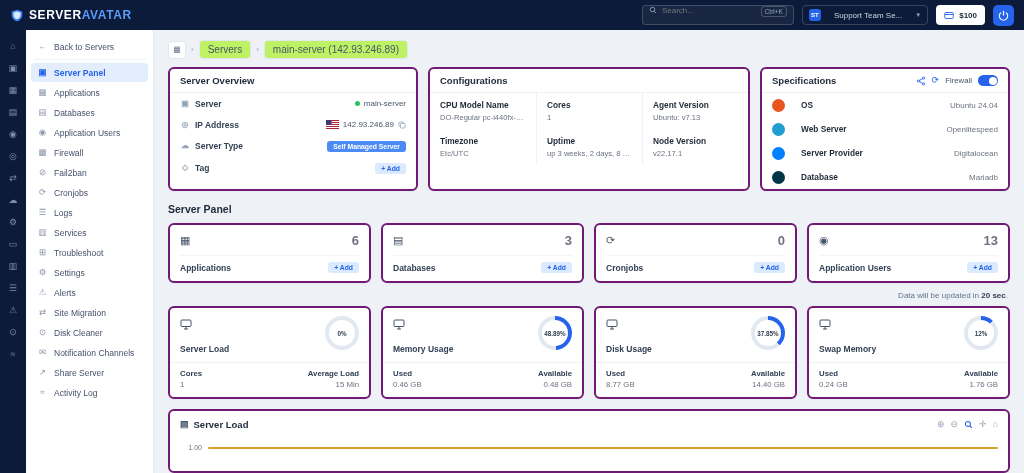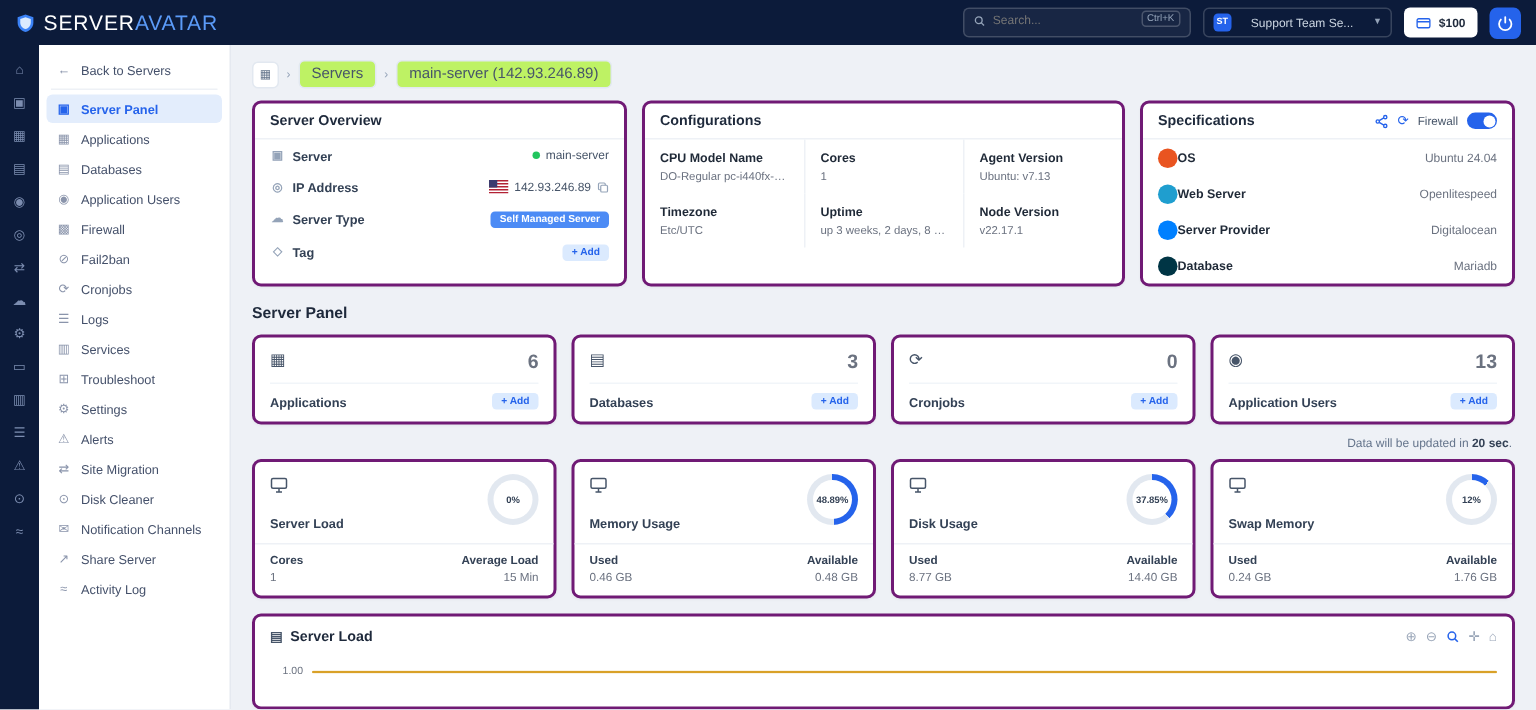--- a/index.html
+++ b/index.html
@@ -4,24 +4,24 @@
 <style>
   *{box-sizing:border-box;margin:0;padding:0}
   html,body{width:1024px;height:473px;overflow:hidden}
   body{font-family:"Liberation Sans",sans-serif;background:#eef1f6;color:#334155}
   .ic{display:inline-flex;align-items:center;justify-content:center;font-style:normal;line-height:1}
   .ic::before{content:attr(data-glyph)}
 
   
   .topbar{height:30px;background:#0c1b3a;display:flex;align-items:center;padding:0 10px;gap:10px}
   .brand{display:flex;align-items:center;gap:5px}
-  .brand-txt{font-size:14px;font-weight:normal;letter-spacing:.6px}
+  .brand-txt{font-size:12px;font-weight:bold;letter-spacing:.6px}
   .brand-txt .b1{color:#fff}.brand-txt .b2{color:#5b9bf8}
   .top-right{margin-left:auto;display:flex;align-items:center;gap:8px}
-  .searchbox{display:flex;align-items:flex-end;gap:5px;width:152px;height:20px;padding:6px 6px;
+  .searchbox{display:flex;align-items:flex-start;gap:5px;width:152px;height:20px;padding:0 6px;
     background:rgba(255,255,255,.05);border:1px solid rgba(255,255,255,.18);border-radius:4px}
   .searchbox input{flex:1;min-width:0;background:transparent;border:0;outline:0;color:#cbd5e1;font-size:8px;font-family:inherit}
   .kbd{font-size:6.5px;color:#94a3b8;border:1px solid rgba(255,255,255,.22);border-radius:3px;padding:1px 3px}
   .account{display:flex;align-items:center;gap:13px;height:20px;padding:0 6px;border:1px solid rgba(255,255,255,.18);border-radius:4px;color:#cbd5e1;font-size:8px;cursor:pointer}
   .avatar{width:12px;height:12px;border-radius:3px;background:#2563eb;color:#fff;font-size:6px;font-weight:bold;display:flex;align-items:center;justify-content:center}
   .chev{font-size:6px;color:#94a3b8}
   .wallet{display:flex;align-items:center;gap:5px;height:20px;padding:0 8px;background:#fff;border-radius:4px;font-size:8px;font-weight:bold;color:#1e293b;cursor:pointer}
   .power-btn{width:21px;height:21px;border-radius:5px;background:#2563eb;display:flex;align-items:center;justify-content:center;cursor:pointer}
 
   
@@ -61,21 +61,21 @@
   .cfg-cell:nth-child(3n+2),.cfg-cell:nth-child(3n){border-left:1px solid #eef1f6}
   .cfg-label{font-size:8.3px;font-weight:bold;color:#1f2937}
   .cfg-val{font-size:7.6px;color:#6b7280;margin-top:3px;white-space:nowrap;overflow:hidden;text-overflow:ellipsis}
 
   .hd-tools{display:flex;align-items:center;gap:6px;font-weight:normal}
   .refresh{color:#2563eb;font-size:9px;cursor:pointer}
   .fw-label{font-size:7.8px;color:#475569}
   .toggle{width:20px;height:11px;border-radius:6px;background:#2563eb;position:relative;cursor:pointer}
   .toggle .knob{position:absolute;top:1.5px;right:1.5px;width:8px;height:8px;border-radius:50%;background:#fff}
   .sp-row{display:flex;justify-content:space-between;align-items:center;padding:5.5px 10px}
-  .sp-left{display:flex;align-items:center;gap:0;font-size:8.3px;font-weight:bold;color:#1f2937}
+  .sp-left{display:flex;align-items:center;gap:16px;font-size:8.3px;font-weight:bold;color:#1f2937}
   .logo{width:13px;height:13px;border-radius:50%}
   .sp-val{font-size:8px;color:#6b7280}
 
   .panel-title{font-size:10.5px;font-weight:bold;color:#1e293b;margin:12px 0 8px}
   .stats{display:grid;grid-template-columns:repeat(4,1fr);gap:10px}
   .stat-card{padding:8px 10px}
   .stat-top{display:flex;justify-content:space-between;align-items:center}
   .stat-icon{font-size:11px;color:#475569}
   .stat-count{font-size:13px;font-weight:600;color:#6b7280}
   .stat-bot{display:flex;justify-content:space-between;align-items:center;margin-top:7px;border-top:1px solid #f1f5f9;padding-top:6px}

